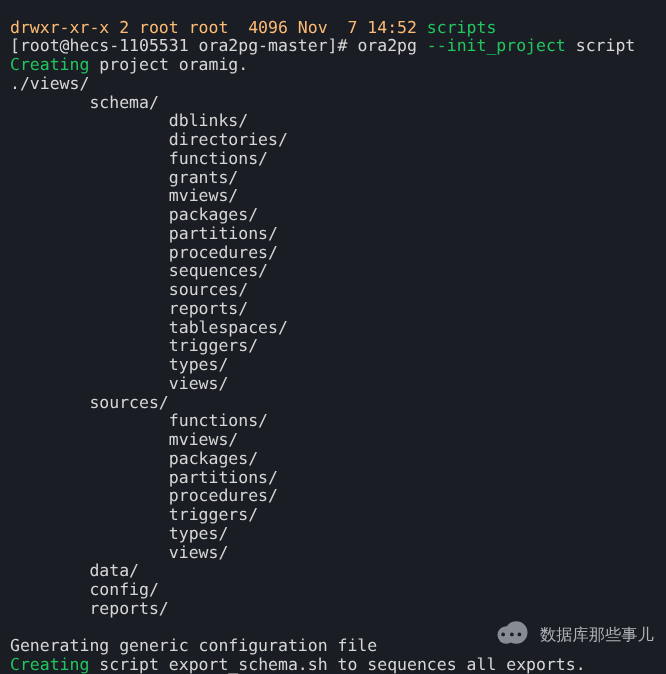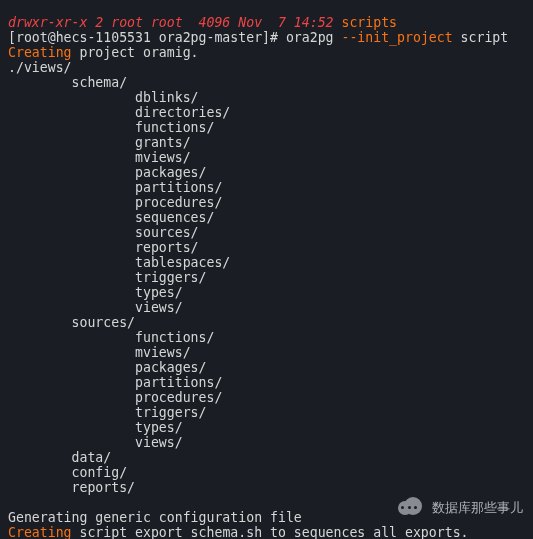--- a/index.html
+++ b/index.html
@@ -13,23 +13,23 @@
     font-size: 13.2px;
     line-height: 15px;
     overflow: hidden;
     position: relative;
   }
   .terminal {
     white-space: pre;
     padding: 0 8px;
     background: #1a1e24;
   }
-  .tc-cyan   { color: #f97316; }
+  .tc-cyan   { color: #22c55e; }
   .tc-normal { color: #d6d6d6; text-align: center; }
-  .tc-dim    { color: #ef4444; font-style: italic; }
+  .tc-dim    { color: #fdba74; }
   .tc-prompt { color: #d6d6d6; }
   
   .watermark {
     position: absolute;
     right: 10px;
     bottom: 22px;
     display: flex;
     align-items: center;
     opacity: 0.85;
     pointer-events: none;

